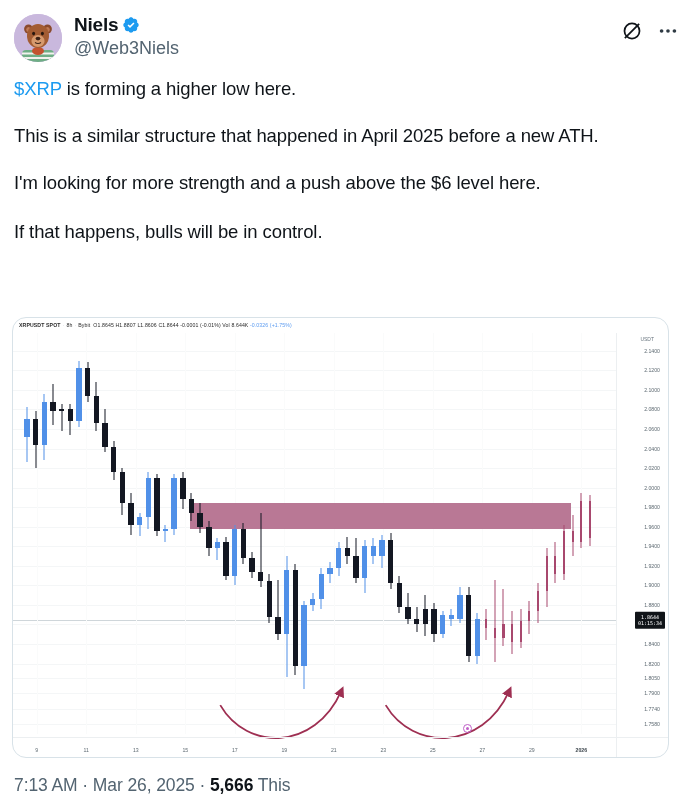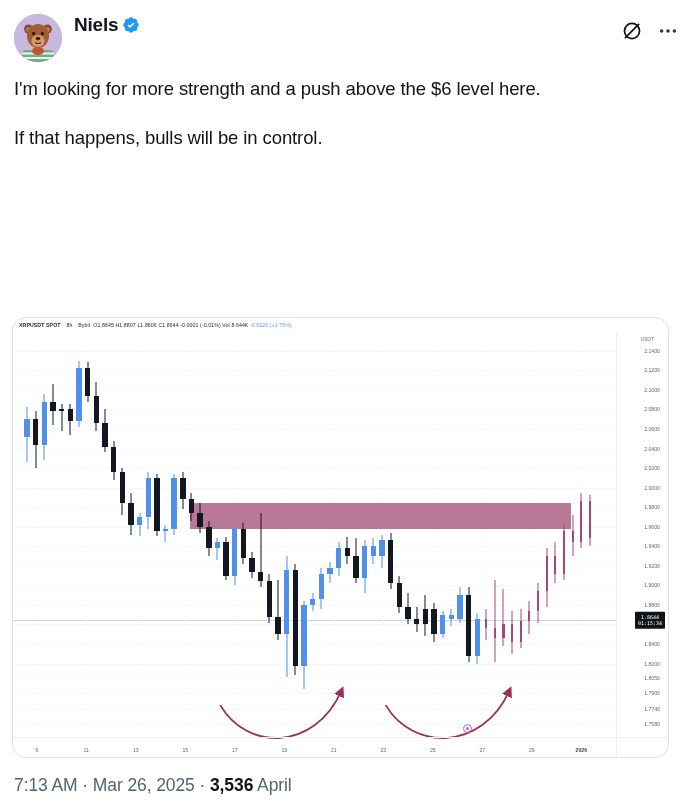--- a/index.html
+++ b/index.html
@@ -152,36 +152,41 @@
     </div>
 
     <div class="names">
       <div class="name-row">
         <span class="display-name">Niels</span>
         <svg class="verified" viewBox="0 0 24 24">
           <path fill="#1d9bf0" d="M22.25 12c0-1.43-.88-2.67-2.19-3.34.46-1.39.2-2.9-.81-3.91s-2.52-1.27-3.91-.81C14.67 2.63 13.43 1.75 12 1.75s-2.67.88-3.34 2.19c-1.39-.46-2.9-.2-3.91.81s-1.27 2.52-.81 3.91C2.63 9.33 1.75 10.57 1.75 12s.88 2.67 2.19 3.34c-.46 1.39-.2 2.9.81 3.91s2.52 1.27 3.91.81c.67 1.31 1.91 2.19 3.34 2.19s2.67-.88 3.34-2.19c1.39.46 2.9.2 3.91-.81s1.27-2.52.81-3.91c1.31-.67 2.19-1.91 2.19-3.34z"></path>
           <path fill="#fff" d="M10.67 15.93l-3.3-3.3 1.42-1.42 1.88 1.89 4.55-4.55 1.42 1.42z"></path>
         </svg>
       </div>
+      <span class="handle">@Web3Niels</span>
     </div>
 
     <div class="head-actions">
       <svg class="grok-icon" viewBox="0 0 24 24">
         <circle cx="12" cy="12" r="8.2" fill="none" stroke="#0f1419" stroke-width="1.9"></circle>
         <line x1="4.2" y1="19.8" x2="19.8" y2="4.2" stroke="#0f1419" stroke-width="1.9"></line>
       </svg>
       <svg class="more-icon" viewBox="0 0 24 24">
         <circle cx="5" cy="12" r="2" fill="#2f3b44"></circle>
         <circle cx="12" cy="12" r="2" fill="#2f3b44"></circle>
         <circle cx="19" cy="12" r="2" fill="#2f3b44"></circle>
       </svg>
     </div>
   </div>
 
   <div class="body-text">
+    <p>
+      <span class="cashtag">$XRP</span><span> is forming a higher low here.</span>
+    </p>
+    <p>This is a similar structure that happened in April 2025 before a new ATH.</p>
     <p>I'm looking for more strength and a push above the $6 level here.</p>
     <p>If that happens, bulls will be in control.</p>
   </div>
 
   <div class="chart-card">
     <div class="chart-topbar">
       <span class="sym">XRPUSDT SPOT</span><span class="sep">·</span><span>8h</span><span class="sep">·</span><span>Bybit</span>&nbsp;&nbsp;<span>O1.8645</span>&nbsp;<span>H1.8807</span>&nbsp;<span>L1.8606</span>&nbsp;<span>C1.8644</span>&nbsp;<span>-0.0001 (-0.01%)</span>&nbsp;<span>Vol 8.644K</span>&nbsp;<span class="up">-0.0326 (+1.75%)</span>
     </div>
 
     <div class="chart-plot">
@@ -551,17 +556,17 @@
           </div>
       </div>
     </div>
   </div>
 
   <div class="footer">
     <span>7:13 AM</span>
     <span>·</span>
     <span>Mar 26, 2025</span>
     <span>·</span>
-    <b>3,536</b>
-    <span>April</span>
+    <b>5,666</b>
+    <span>This</span>
   </div>
 
 </div>
 
 </body></html>

